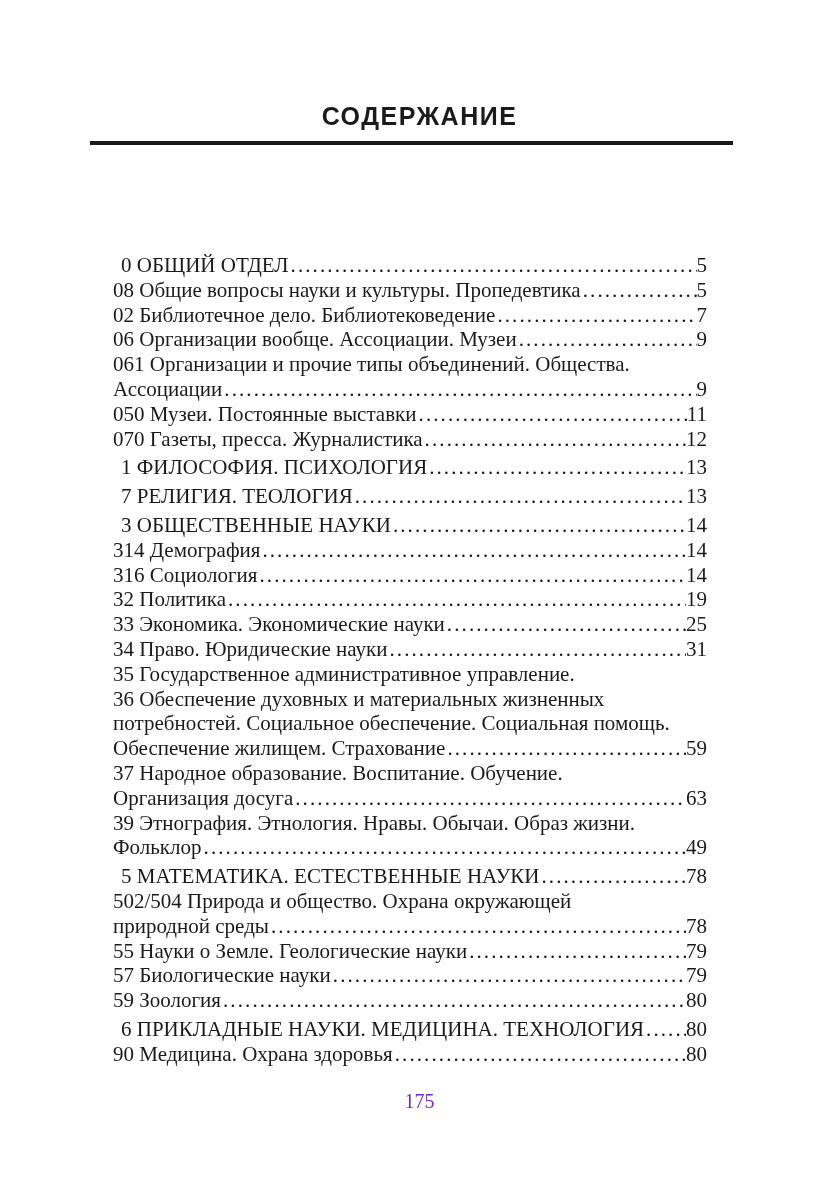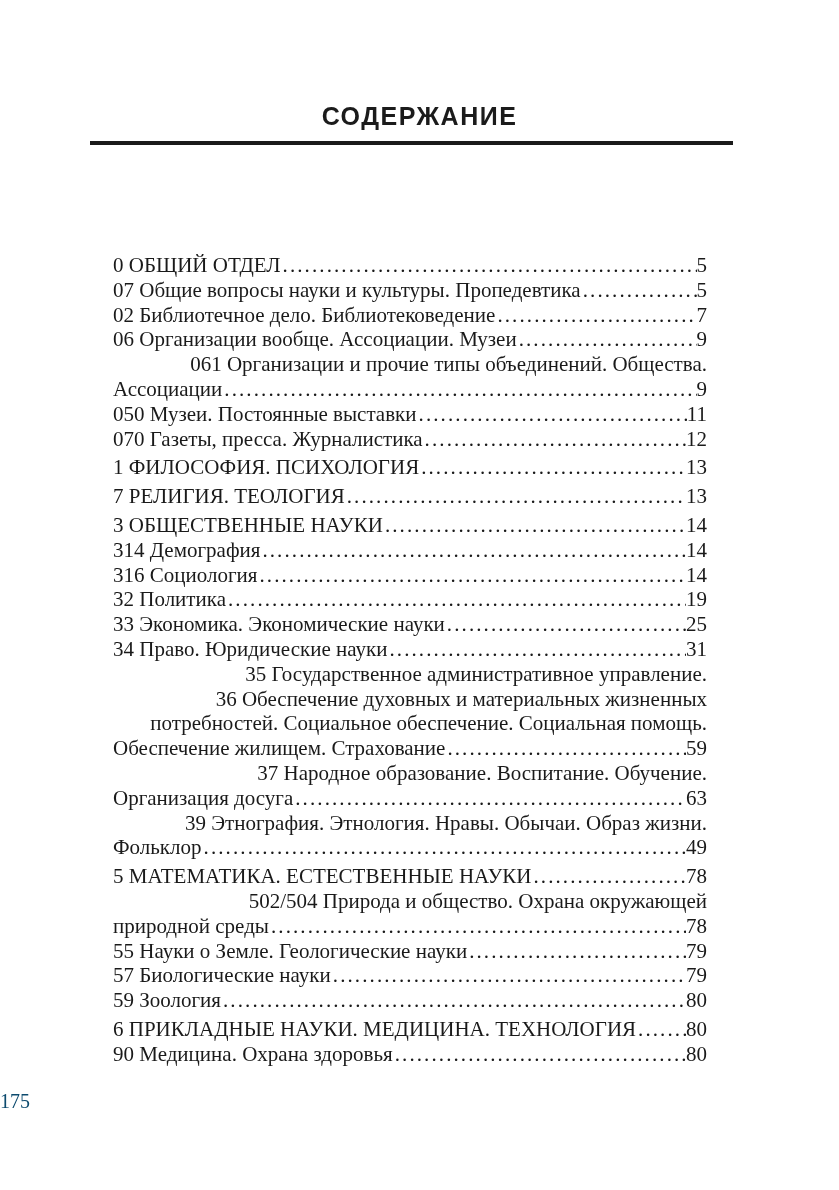--- a/index.html
+++ b/index.html
@@ -28,60 +28,61 @@
     background: #1a1a1a;
   }
   .toc {
     position: absolute;
     top: 249px; left: 113px;
     width: 594px;
     font-size: 21px;
     line-height: 24.8px;
   }
   .entry { margin: 0; }
-  .entry.major { margin-top: 4px; }
+  .entry.major { margin-top: 4px; margin-left: 8px; }
   .toc-line { display: flex; align-items: baseline; }
   .toc-line .text { white-space: nowrap; flex: 0 0 auto; }
   .toc-line .dots {
     flex: 1 1 auto;
     overflow: hidden;
     white-space: nowrap;
     margin-left: 2px;
     min-width: 0;
   }
   .toc-line .dots::after {
     content: "..........................................................................................................";
     letter-spacing: 2.1px;
   }
   .toc-line .pg { white-space: nowrap; flex: 0 0 auto; }
-  .cont-line { white-space: nowrap; text-align: right; }
+  .cont-line { white-space: nowrap; }
   .footer-folio {
     position: absolute;
     top: 1090px; left: 0; width: 839px;
+    text-align: center;
     font-size: 20px;
-    color: #0c4a6e;
+    color: #6d28d9;
   }
 </style>
 </head>
 <body>
 
 <div class="page-title">СОДЕРЖАНИЕ</div>
 <div class="title-rule"></div>
 
 <div class="toc">
     <div class="entry major">
       <div class="toc-line">
         <span class="text">0 ОБЩИЙ ОТДЕЛ</span>
         <span class="dots"></span>
         <span class="pg">5</span>
       </div>
     </div>
     <div class="entry">
       <div class="toc-line">
-        <span class="text">07 Общие вопросы науки и культуры. Пропедевтика</span>
+        <span class="text">08 Общие вопросы науки и культуры. Пропедевтика</span>
         <span class="dots"></span>
         <span class="pg">5</span>
       </div>
     </div>
     <div class="entry">
       <div class="toc-line">
         <span class="text">02 Библиотечное дело. Библиотековедение </span>
         <span class="dots"></span>
         <span class="pg">7</span>
       </div>

